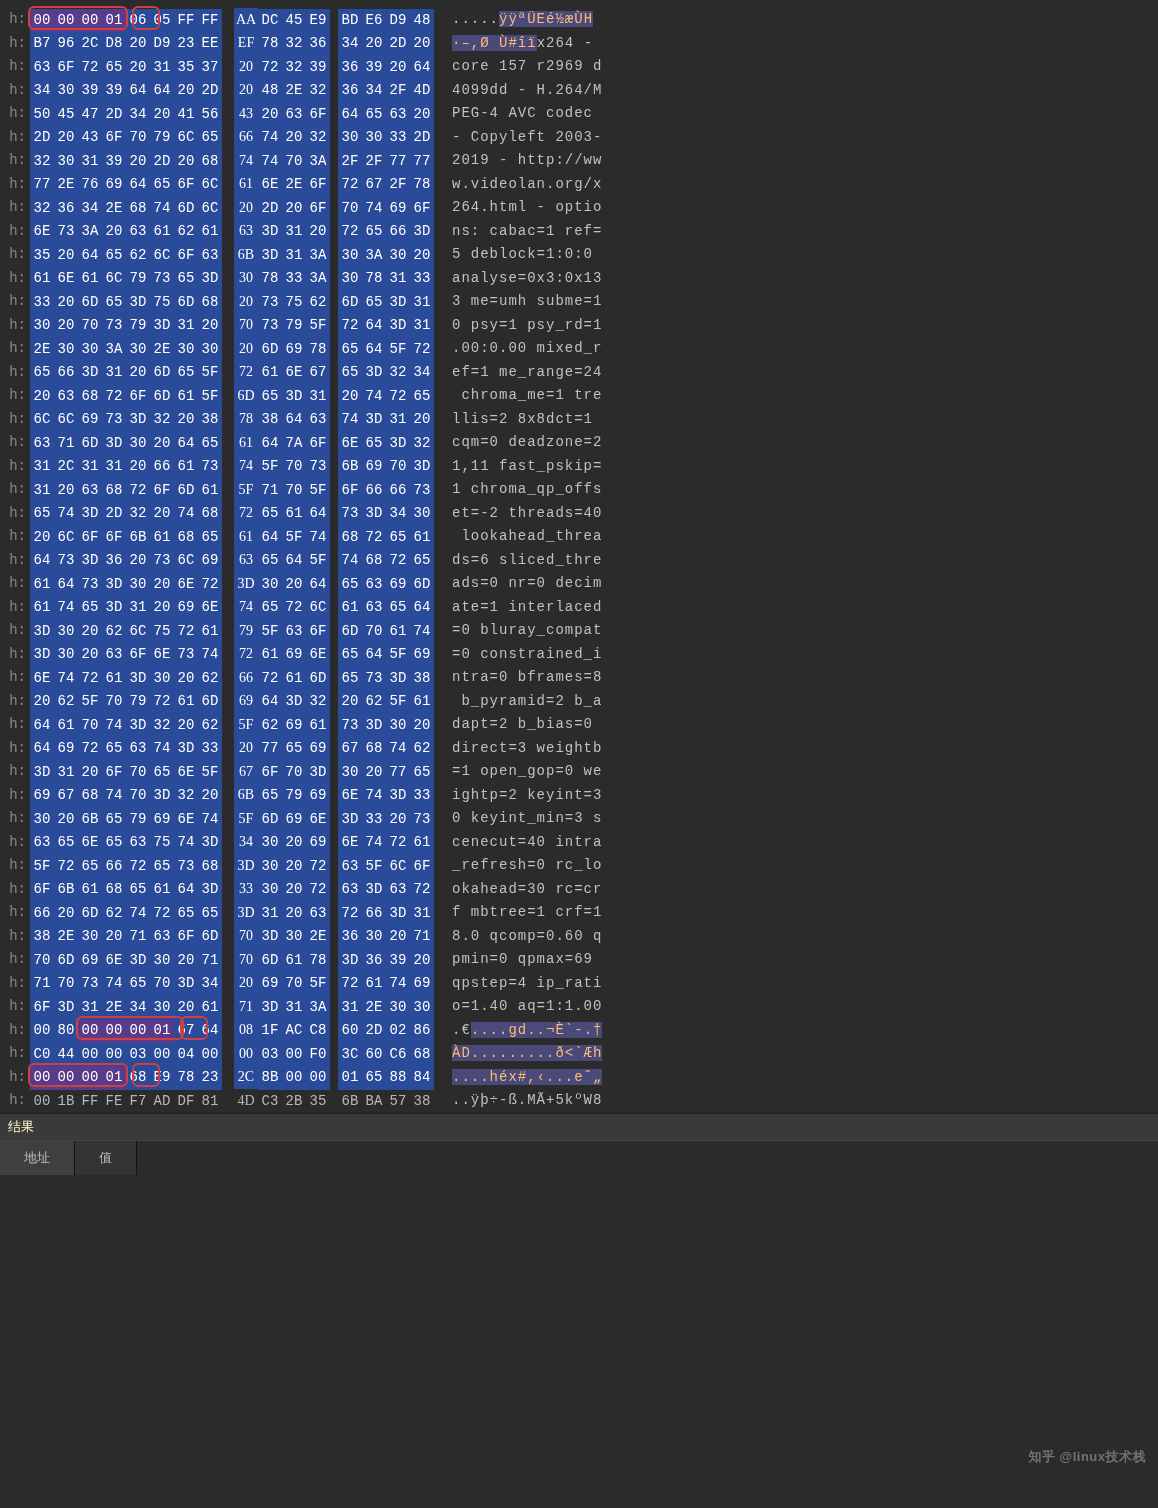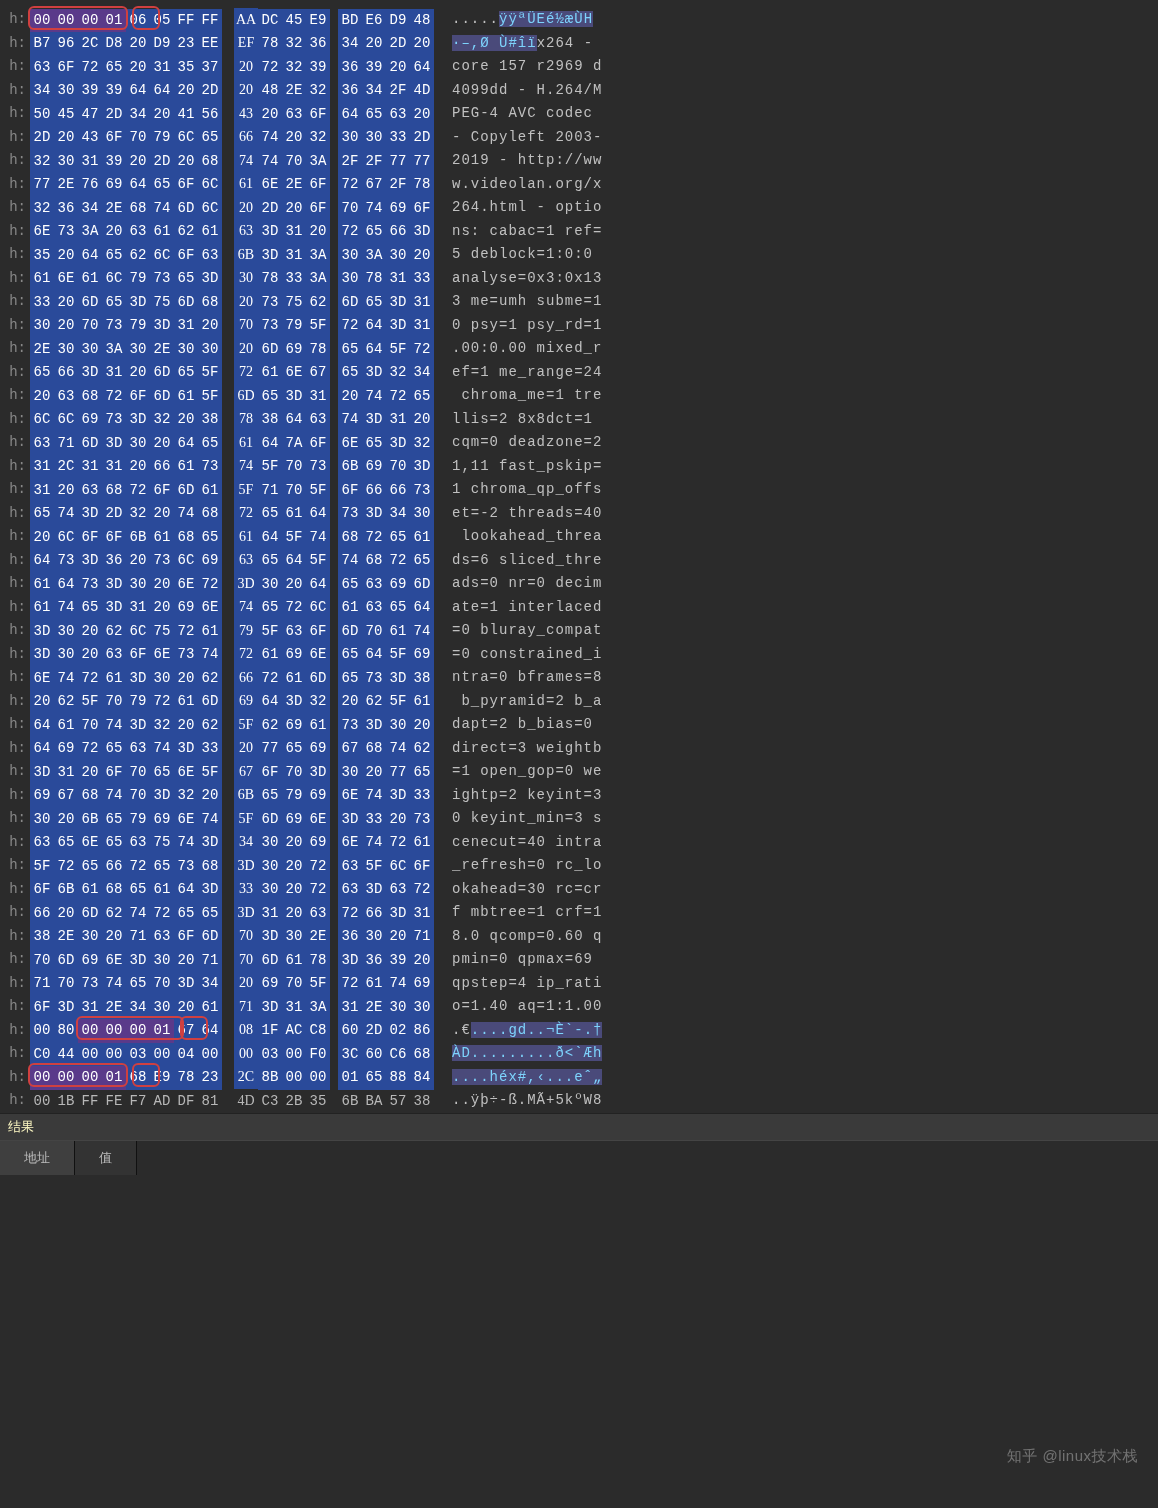--- a/index.html
+++ b/index.html
@@ -50,21 +50,21 @@
 .sel-purple {
   background: #5a3a8a;
   color: #fff;
 }
 .sel-blue {
   background: #2a4a9a;
   color: #fff;
 }
 .sel-ascii {
   background: #4a4a7a;
-  color: #7dd3fc;
+  color: #fdba74;
 }
 .box-red {
   position: absolute;
   border: 2px solid #d04040;
   border-radius: 6px;
   pointer-events: none;
 }
 .bottom-bar {
   background: #3a3a3a;
   color: #fef9c3;
@@ -80,26 +80,27 @@
 .tab {
   padding: 8px 24px;
   color: #bbb;
   font-size: 13px;
   border-right: 1px solid #111;
   background: #333;
 }
 .tab.active { background: #3f3f3f; }
 .watermark {
   position: fixed;
-  right: 20px;
+  right: 12px;
   bottom: 42px;
   color: rgba(200,200,200,0.45);
-  font-size: 15px;
+  font-size: 13px;
   font-family: sans-serif;
   letter-spacing: 0.5px;
+  font-weight: bold;
 }
 </style>
 </head>
 <body>
 
 <div class="hex-viewer" id="rows">
     <div class="row"><span class="offset-col">h:</span><span class="hex-col"><span class="byte sel-purple">00</span><span class="byte sel-purple">00</span><span class="byte sel-purple">00</span><span class="byte sel-purple">01</span><span class="byte g4 sel-blue">06</span><span class="byte sel-blue">05</span><span class="byte sel-blue">FF</span><span class="byte sel-blue">FF</span><span class="byte g8 sel-blue">AA</span><span class="byte sel-blue">DC</span><span class="byte sel-blue">45</span><span class="byte sel-blue">E9</span><span class="byte gC sel-blue">BD</span><span class="byte sel-blue">E6</span><span class="byte sel-blue">D9</span><span class="byte sel-blue">48</span><div class="box-red" style="left: -2px; top: -2px; width: 100px; height: 24px;"></div><div class="box-red" style="left: 102px; top: -2px; width: 28px; height: 24px;"></div></span><span class="ascii-col"><span>.....</span><span class="sel-ascii">ÿÿªÜEé½æÙH</span><span></span></span></div>
     <div class="row"><span class="offset-col">h:</span><span class="hex-col"><span class="byte sel-blue">B7</span><span class="byte sel-blue">96</span><span class="byte sel-blue">2C</span><span class="byte sel-blue">D8</span><span class="byte g4 sel-blue">20</span><span class="byte sel-blue">D9</span><span class="byte sel-blue">23</span><span class="byte sel-blue">EE</span><span class="byte g8 sel-blue">EF</span><span class="byte sel-blue">78</span><span class="byte sel-blue">32</span><span class="byte sel-blue">36</span><span class="byte gC sel-blue">34</span><span class="byte sel-blue">20</span><span class="byte sel-blue">2D</span><span class="byte sel-blue">20</span></span><span class="ascii-col"><span></span><span class="sel-ascii">·–,Ø Ù#îï</span><span>x264 - </span></span></div>
     <div class="row"><span class="offset-col">h:</span><span class="hex-col"><span class="byte sel-blue">63</span><span class="byte sel-blue">6F</span><span class="byte sel-blue">72</span><span class="byte sel-blue">65</span><span class="byte g4 sel-blue">20</span><span class="byte sel-blue">31</span><span class="byte sel-blue">35</span><span class="byte sel-blue">37</span><span class="byte g8 sel-blue">20</span><span class="byte sel-blue">72</span><span class="byte sel-blue">32</span><span class="byte sel-blue">39</span><span class="byte gC sel-blue">36</span><span class="byte sel-blue">39</span><span class="byte sel-blue">20</span><span class="byte sel-blue">64</span></span><span class="ascii-col">core 157 r2969 d</span></div>
     <div class="row"><span class="offset-col">h:</span><span class="hex-col"><span class="byte sel-blue">34</span><span class="byte sel-blue">30</span><span class="byte sel-blue">39</span><span class="byte sel-blue">39</span><span class="byte g4 sel-blue">64</span><span class="byte sel-blue">64</span><span class="byte sel-blue">20</span><span class="byte sel-blue">2D</span><span class="byte g8 sel-blue">20</span><span class="byte sel-blue">48</span><span class="byte sel-blue">2E</span><span class="byte sel-blue">32</span><span class="byte gC sel-blue">36</span><span class="byte sel-blue">34</span><span class="byte sel-blue">2F</span><span class="byte sel-blue">4D</span></span><span class="ascii-col">4099dd - H.264/M</span></div>

